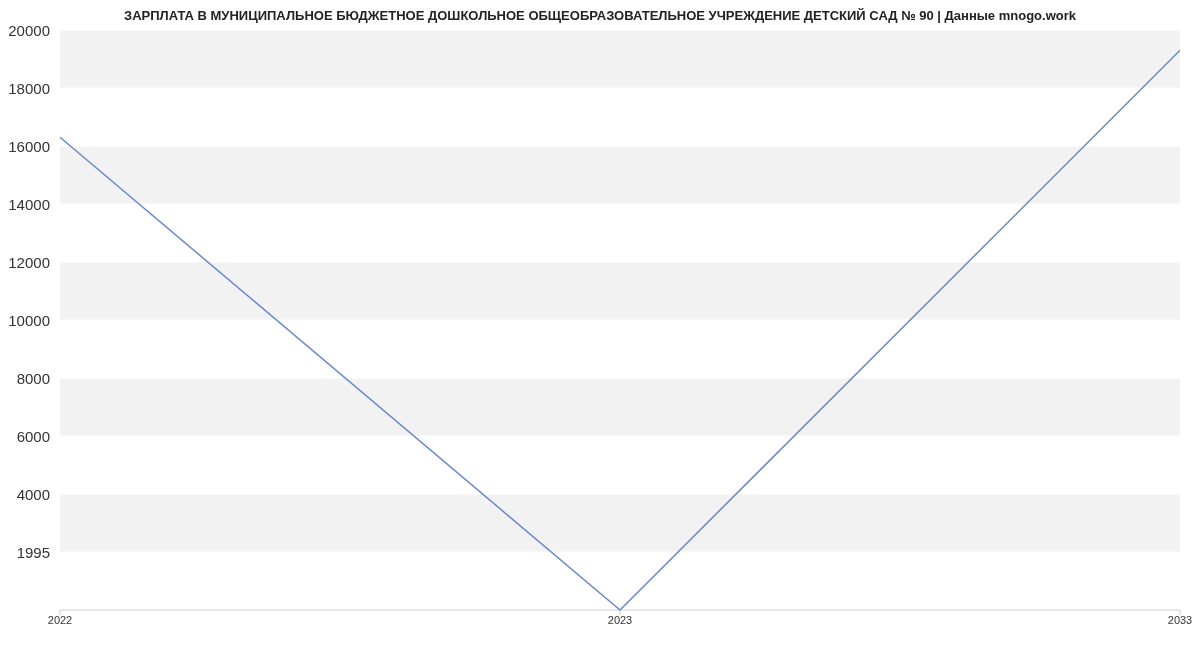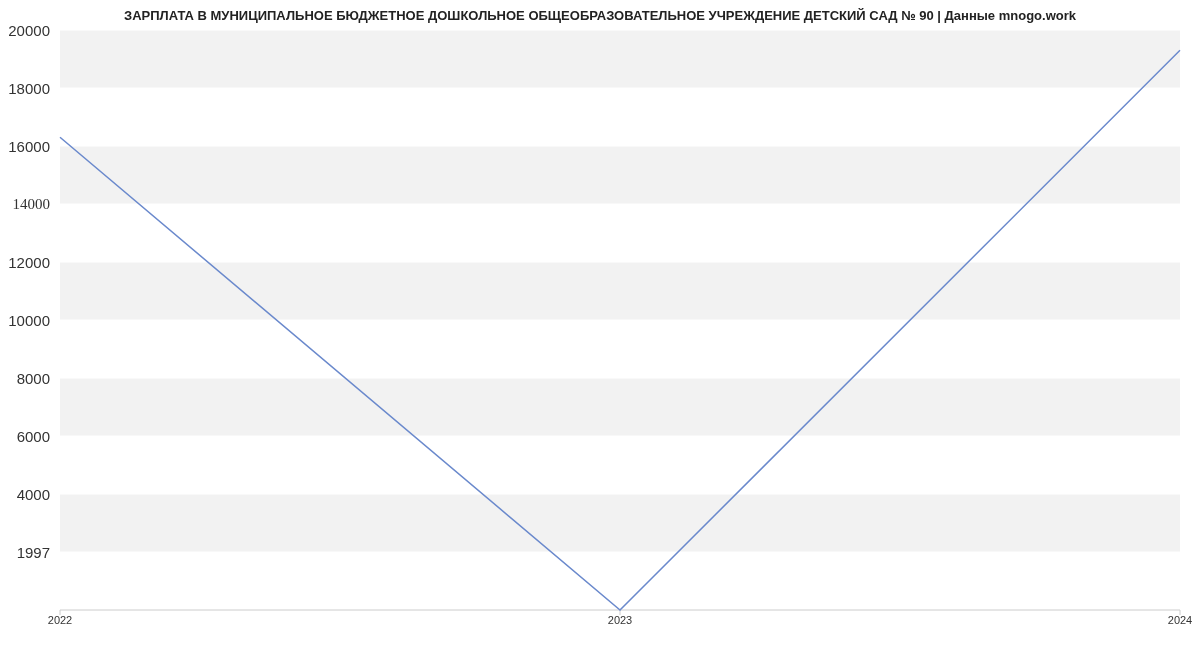--- a/index.html
+++ b/index.html
@@ -98,29 +98,29 @@
       <g id="xticks">
           <line class="x-tick" x1="0.00" x2="0.00" y1="580" y2="585"></line>
           <line class="x-tick" x1="560.00" x2="560.00" y1="580" y2="585"></line>
           <line class="x-tick" x1="1120.00" x2="1120.00" y1="580" y2="585"></line>
         </g>
       <path id="series-path" class="series-line" d="M0.00 107.30 L560.00 580.00 L1120.00 20.30" stroke="#6a89cc"></path>
     </svg>
   </div>
 
   <div id="y-labels">
-      <div class="y-tick-label" style="top: 552px;">1997</div>
+      <div class="y-tick-label" style="top: 552px;">1995</div>
       <div class="y-tick-label" style="top: 494px;">4000</div>
       <div class="y-tick-label" style="top: 436px;">6000</div>
       <div class="y-tick-label" style="top: 378px;">8000</div>
       <div class="y-tick-label" style="top: 320px;">10000</div>
       <div class="y-tick-label" style="top: 262px;">12000</div>
-      <div class="y-tick-label" style="top: 204px; font-family: Liberation Serif, serif;">14000</div>
+      <div class="y-tick-label" style="top: 204px;">14000</div>
       <div class="y-tick-label" style="top: 146px; text-align: right;">16000</div>
       <div class="y-tick-label" style="top: 88px;">18000</div>
       <div class="y-tick-label" style="top: 30px;">20000</div>
     </div>
   <div id="x-labels">
       <div class="x-tick-label" style="left: 60px;">2022</div>
       <div class="x-tick-label" style="left: 620px; text-align: right;">2023</div>
-      <div class="x-tick-label" style="left: 1180px;">2024</div>
+      <div class="x-tick-label" style="left: 1180px;">2033</div>
     </div>
 </div>
 
 </body></html>

